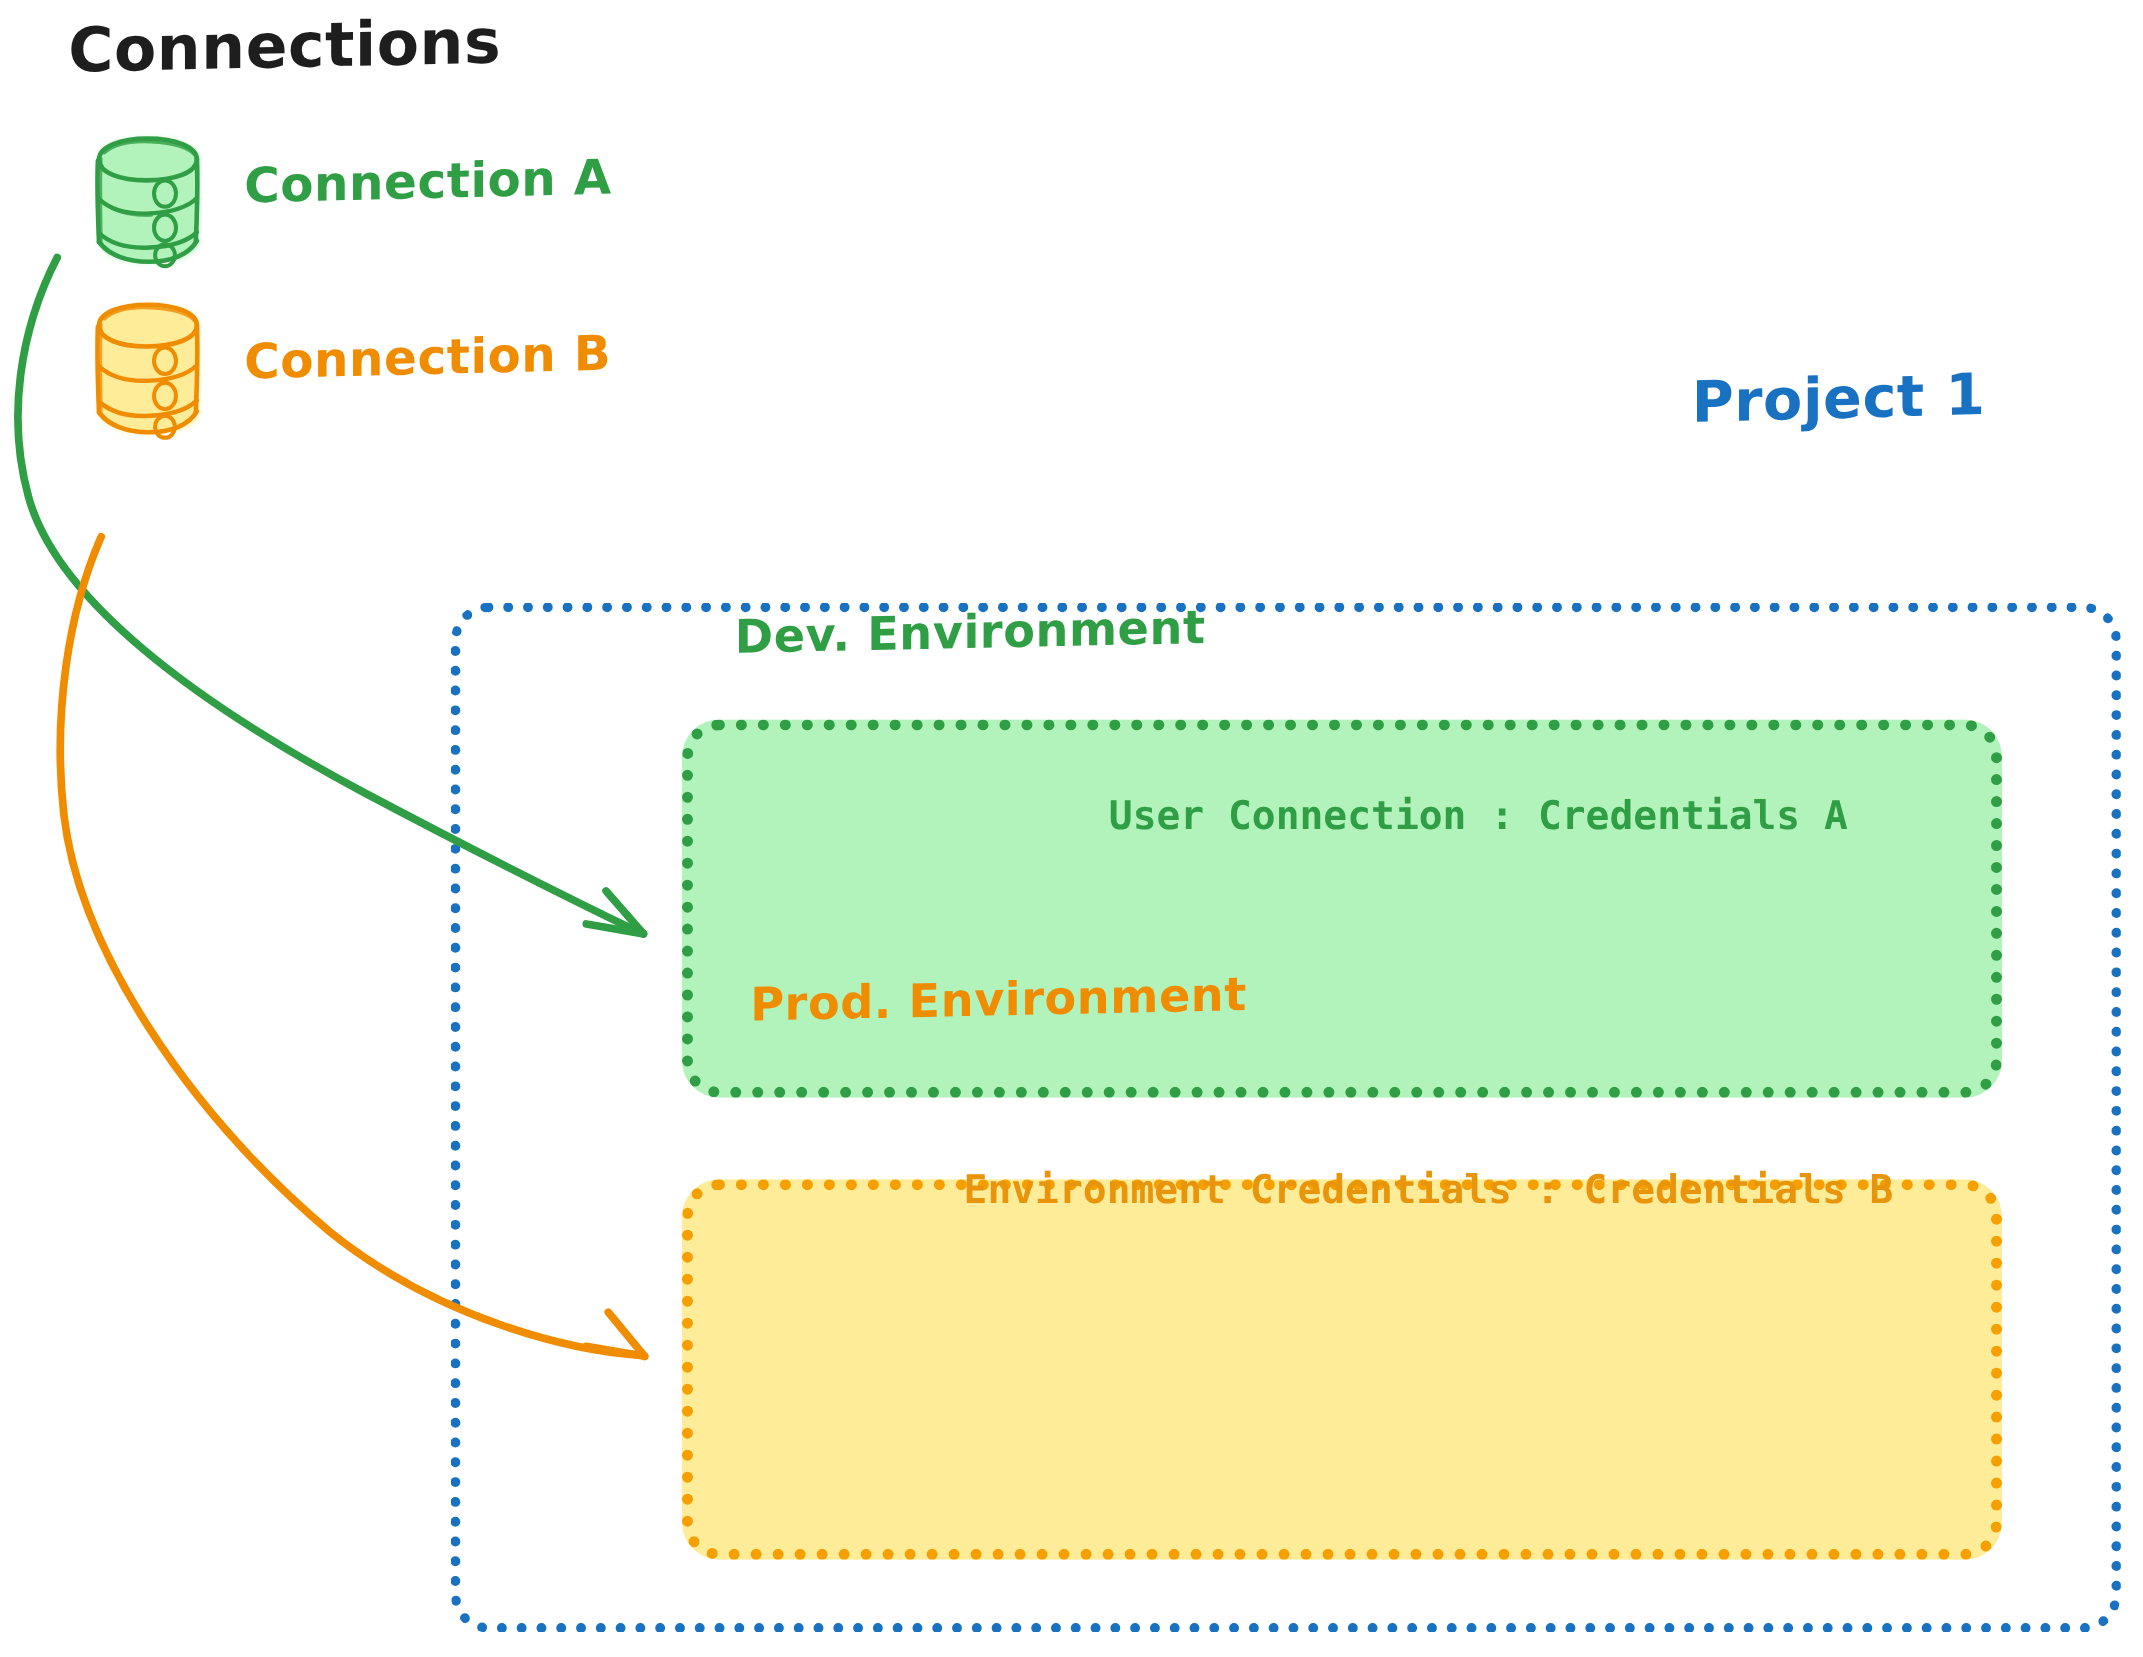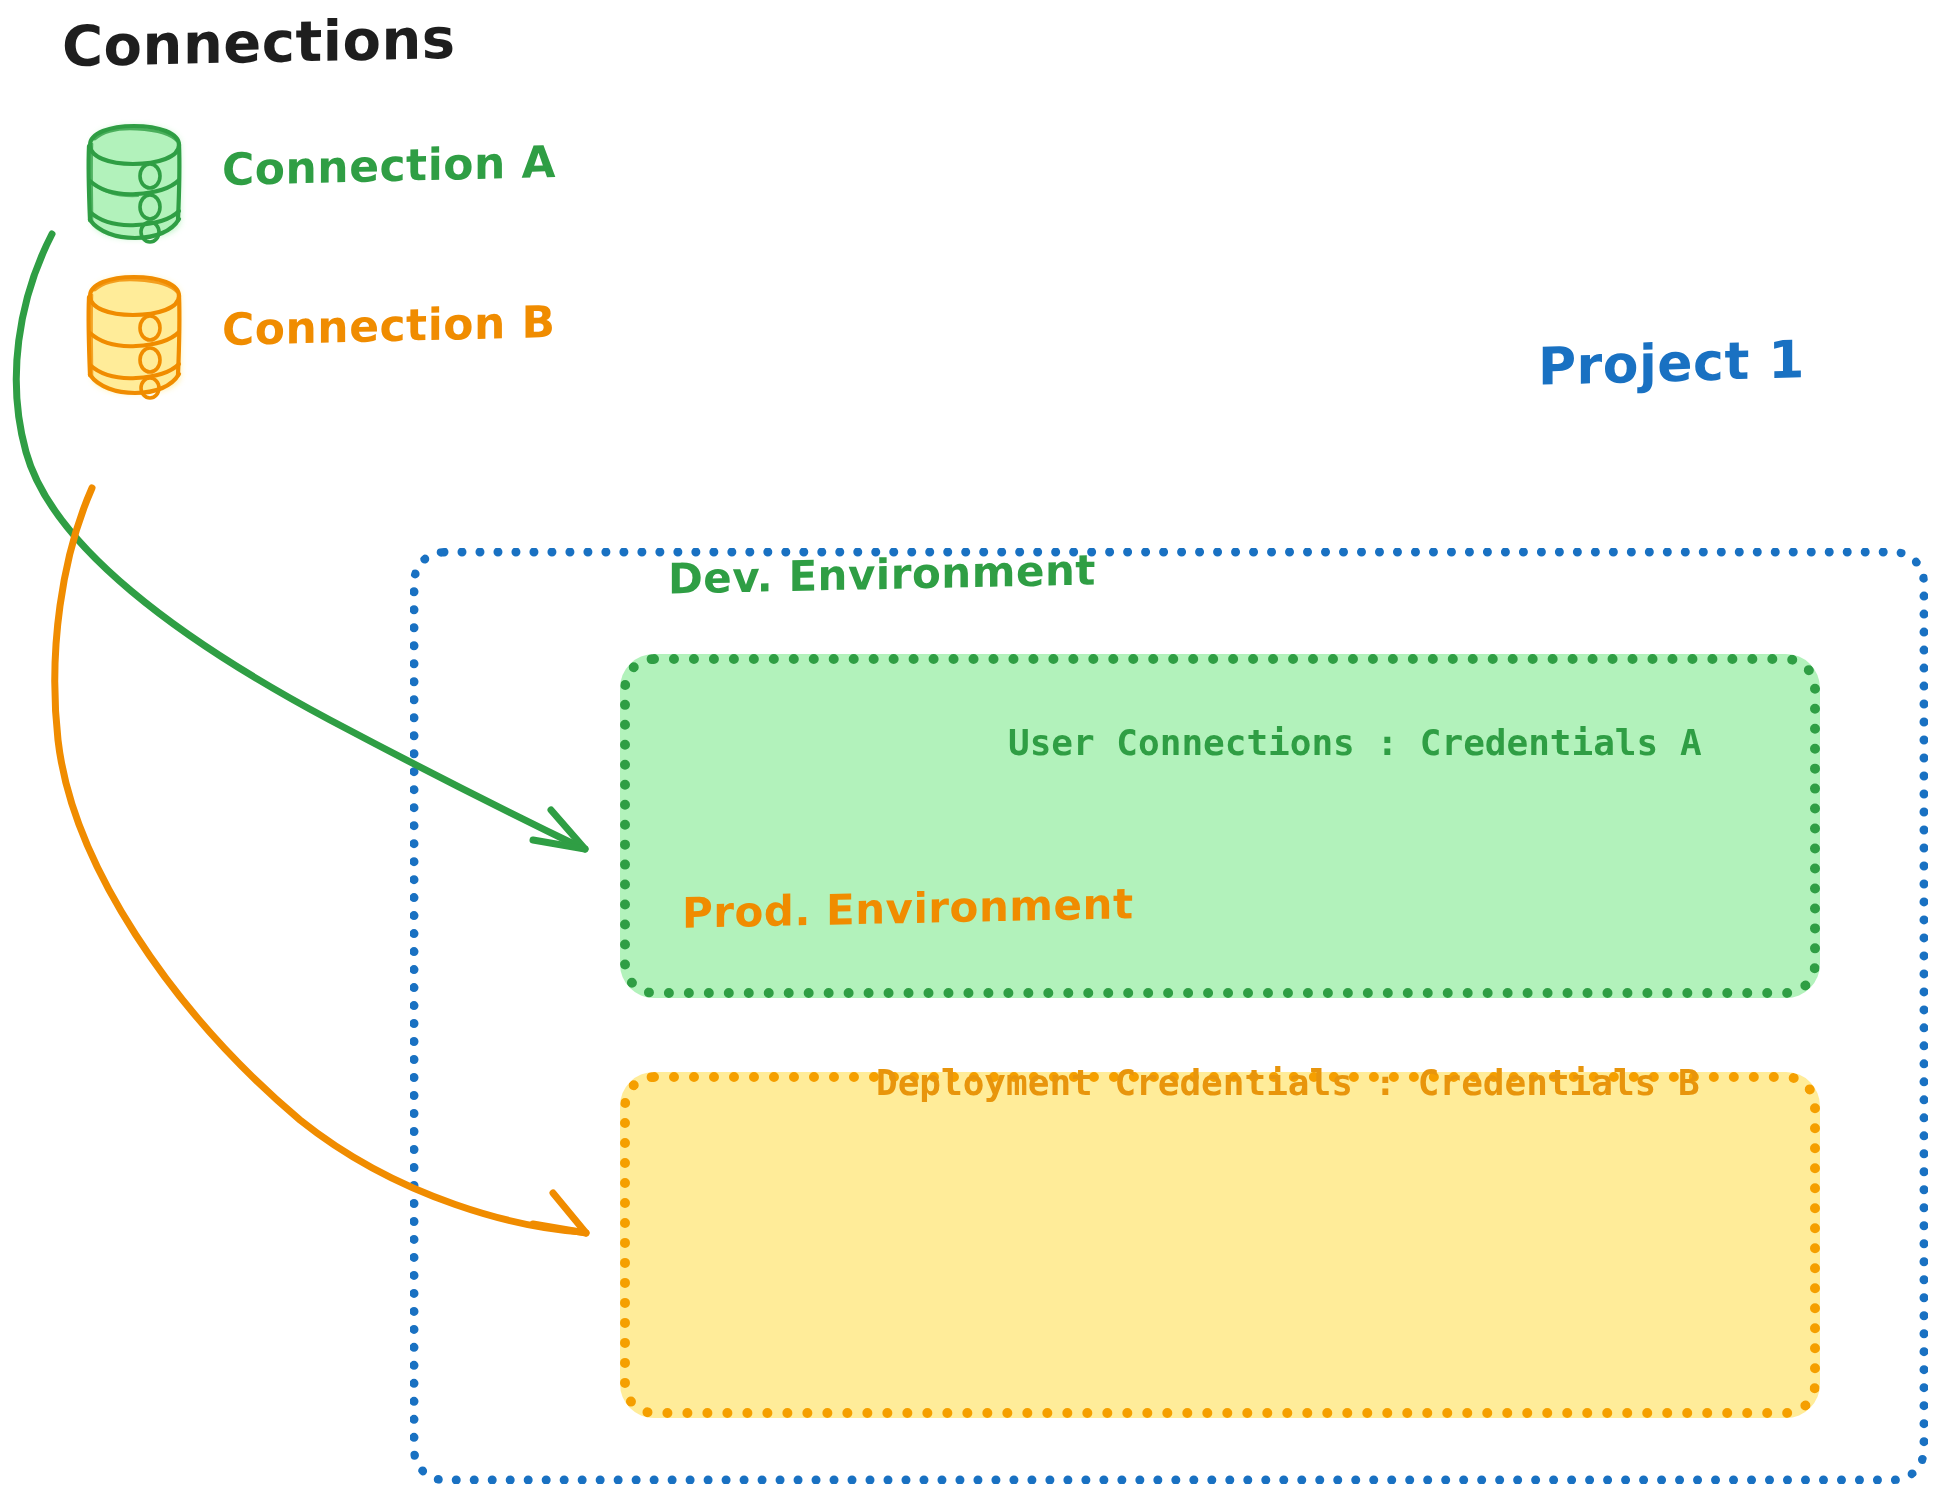--- a/index.html
+++ b/index.html
@@ -206,19 +206,19 @@
   <div class="abs handwritten" id="title-connections">Connections</div>
 
   <div class="abs handwritten" id="label-connection-a">Connection A</div>
 
   <div class="abs handwritten" id="label-connection-b">Connection B</div>
 
   <div class="abs handwritten" id="label-project-1">Project 1</div>
 
   <div class="abs handwritten" id="label-dev-env">Dev. Environment</div>
 
-  <div class="abs mono" id="label-dev-credentials">User Connections : Credentials A</div>
+  <div class="abs mono" id="label-dev-credentials">User Connection : Credentials A</div>
 
   <div class="abs handwritten" id="label-prod-env">Prod. Environment</div>
 
-  <div class="abs mono" id="label-prod-credentials">Deployment Credentials : Credentials B</div>
+  <div class="abs mono" id="label-prod-credentials">Environment Credentials : Credentials B</div>
 
 </div>
 
 </body></html>

